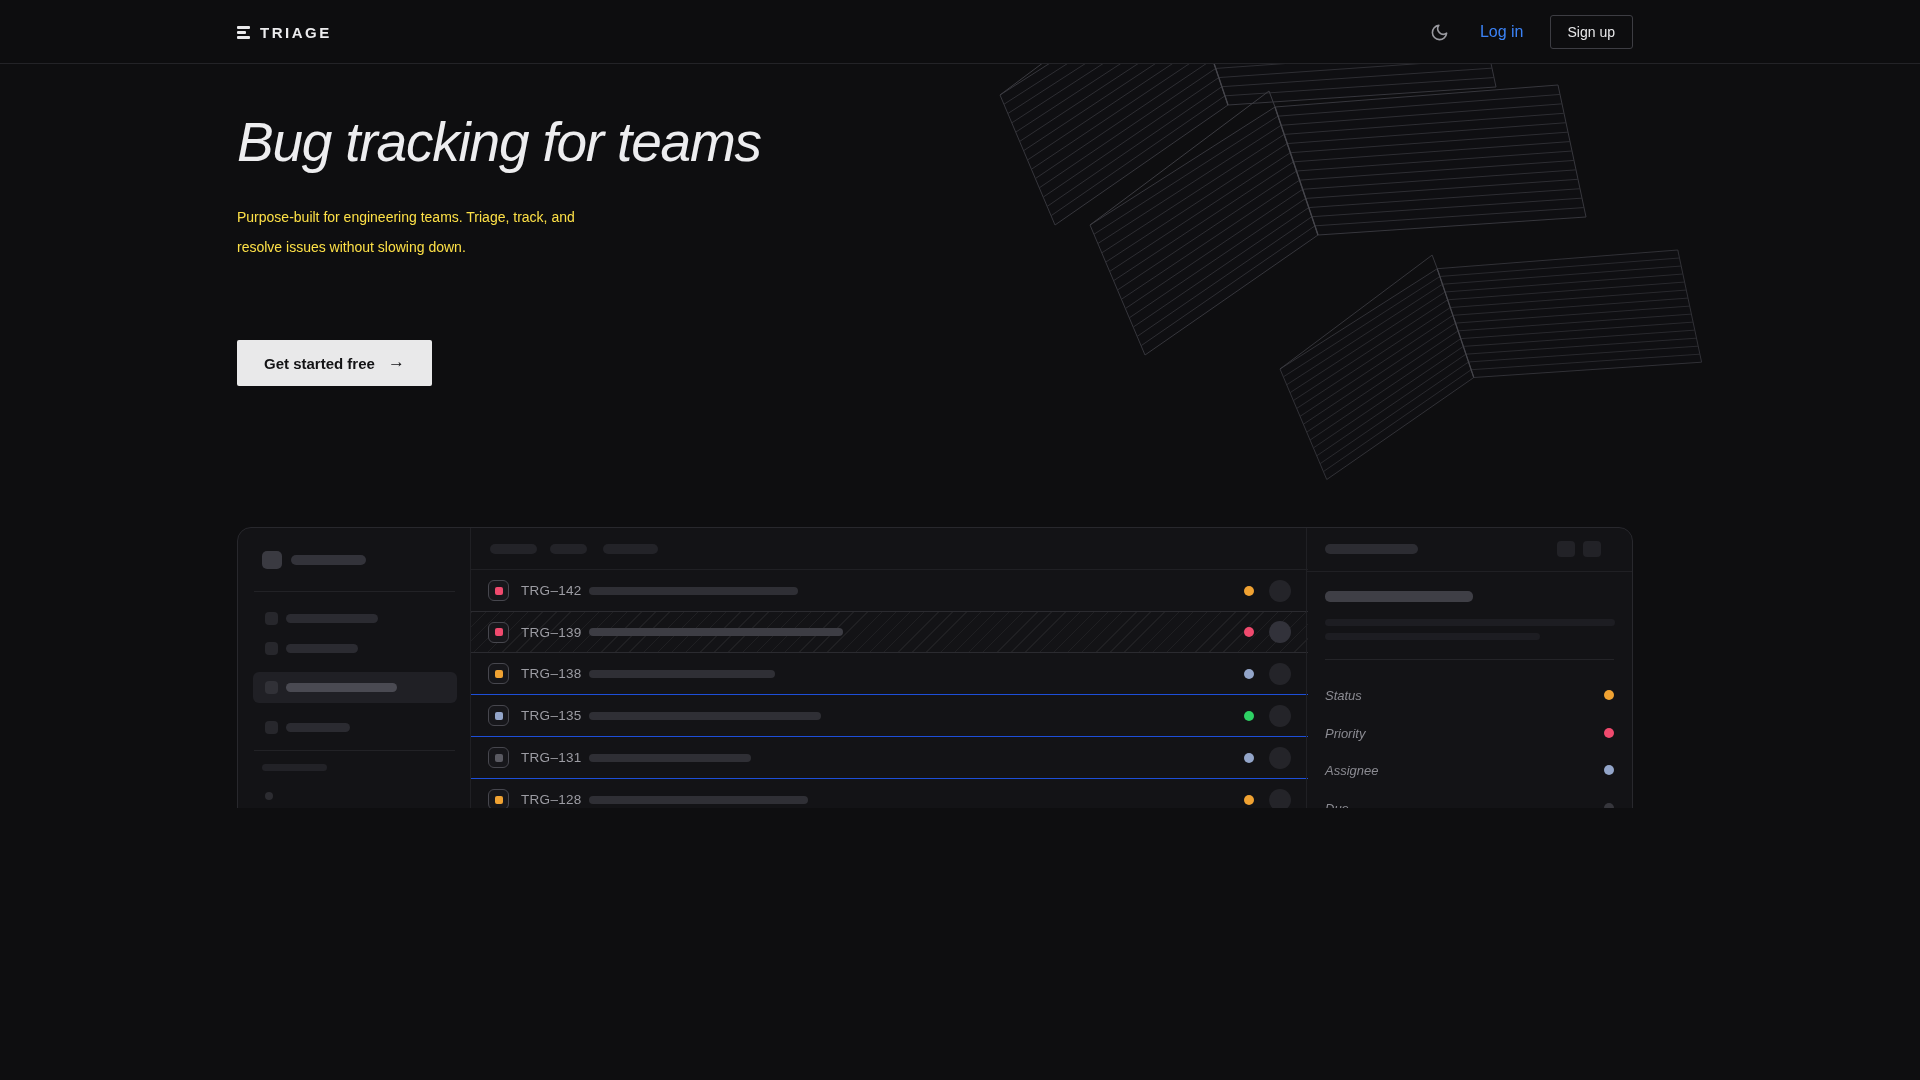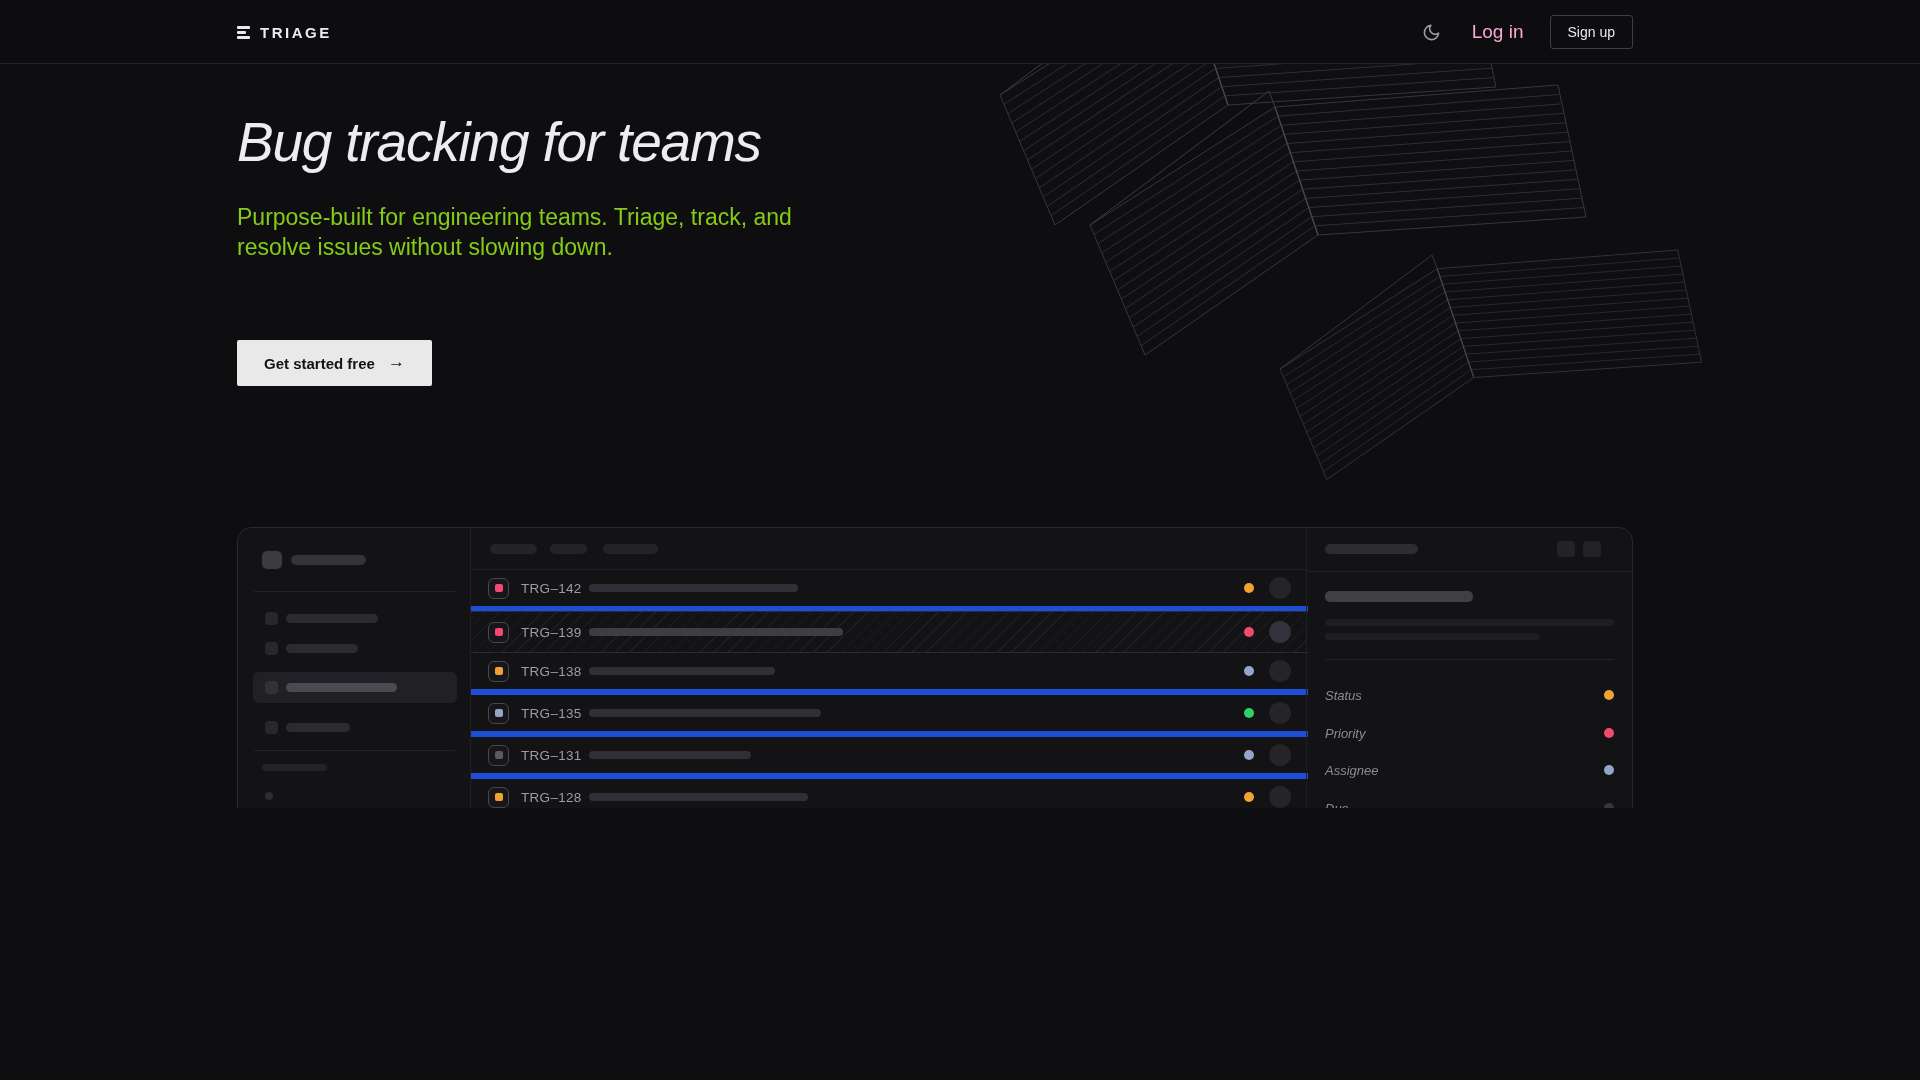--- a/index.html
+++ b/index.html
@@ -16,28 +16,28 @@
   .brand { position:absolute; left:237px; top:0; height:64px; display:flex; align-items:center; gap:10px; }
   .brand-glyph { display:flex; flex-direction:column; gap:2px; align-items:flex-start; }
   .brand-glyph i { display:block; height:3px; border-radius:1px; background:#e9e9eb; }
   .brand-glyph i:nth-child(1){ width:13px; }
   .brand-glyph i:nth-child(2){ width:9px; }
   .brand-glyph i:nth-child(3){ width:13px; }
   .brand-text { color:#ececee; font-size:15px; font-weight:bold; letter-spacing:2.5px; }
   .nav-right { position:absolute; right:287px; top:0; height:64px; display:flex; align-items:center; gap:26px; }
   .theme-btn { width:28px; height:28px; display:flex; align-items:center; justify-content:center;
                background:none; border:none; cursor:pointer; }
-  .login { color:#f9a8d4; font-size:19px; cursor:pointer; }
+  .login { color:#3b82f6; font-size:16px; cursor:pointer; }
   .signup { display:inline-block; color:#e8e8ea; font-size:14px; padding:8px 17px;
             border:1px solid #3d3d43; border-radius:3px; background:transparent; cursor:pointer; }
 
   
   .hero { position:absolute; left:237px; top:110px; z-index:2; }
   .hero h1 { color:#ededef; font-size:55px; line-height:64px; font-weight:500; letter-spacing:-1.2px;font-style:italic; }
-  .hero .sub { margin-top:28px; color:#84cc16; font-size:23px; line-height:30px; font-weight:400; }
+  .hero .sub { margin-top:28px; color:#fde047; font-size:14px; line-height:30px; font-weight:400; }
   .cta { margin-top:60px; display:inline-flex; align-items:center; gap:13px; height:46px;
          padding:0 27px; background:#e9e9ea; color:#131315; font-size:15px; font-weight:600;
          border:none; border-radius:2px; cursor:pointer; }
   .cta .arrow { font-size:17px; font-weight:400; position:relative; top:-1px; }
 
   
   .card { position:absolute; left:237px; top:527px; width:1396px; height:487px;
           background:#131316; border:1px solid #28282d; border-radius:14px; z-index:2; overflow:hidden; }
   .sk { background:#2c2c32; border-radius:5px; }
 
@@ -52,21 +52,21 @@
   .nav-item.active { background:#202025; }
   .nav-item.active .ico { background:#313137; }
   .nav-item.active .bar { background:#4a4a52; }
   .sec-label { position:absolute; left:24px; width:65px; height:7px; background:#222227; border-radius:4px; }
   .side-dot { position:absolute; left:27px; width:8px; height:8px; border-radius:50%; background:#2c2c31; }
 
   
   .list { position:absolute; left:233px; top:0; bottom:0; width:837px; }
   .list-head { position:relative; height:42px; border-bottom:1px solid #202024; }
   .pill { position:absolute; top:16px; height:10px; border-radius:5px; background:#232328; }
-  .row { position:relative; height:42px; border-bottom:6px solid #1d4ed8; display:flex; align-items:center; }
+  .row { position:relative; height:42px; border-bottom:1px solid #1d4ed8; display:flex; align-items:center; }
   .row.selected { background:repeating-linear-gradient(135deg, rgba(255,255,255,0.05) 0px, rgba(255,255,255,0.05) 1px, transparent 1px, transparent 10px);
                   border-top:1px solid #2b2b30; border-bottom:1px solid #2b2b30; margin-top:-1px; }
   .type-ico { position:absolute; left:17px; width:21px; height:21px; border:1.5px solid #47474e;
               border-radius:6px; background:#17171b; }
   .type-ico i { position:absolute; left:50%; top:50%; width:8px; height:8px; margin:-4px 0 0 -4px;
                 border-radius:2px; display:block; }
   .row-id { position:absolute; left:50px; color:#9c9ca3; font-size:13.5px; letter-spacing:0.3px; }
   .row-bar { position:absolute; left:118px; height:8px; border-radius:4px; background:#2f2f35; }
   .row.selected .row-bar { background:#3d3d44; }
   .row-dot { position:absolute; left:773px; width:10px; height:10px; border-radius:50%; }

